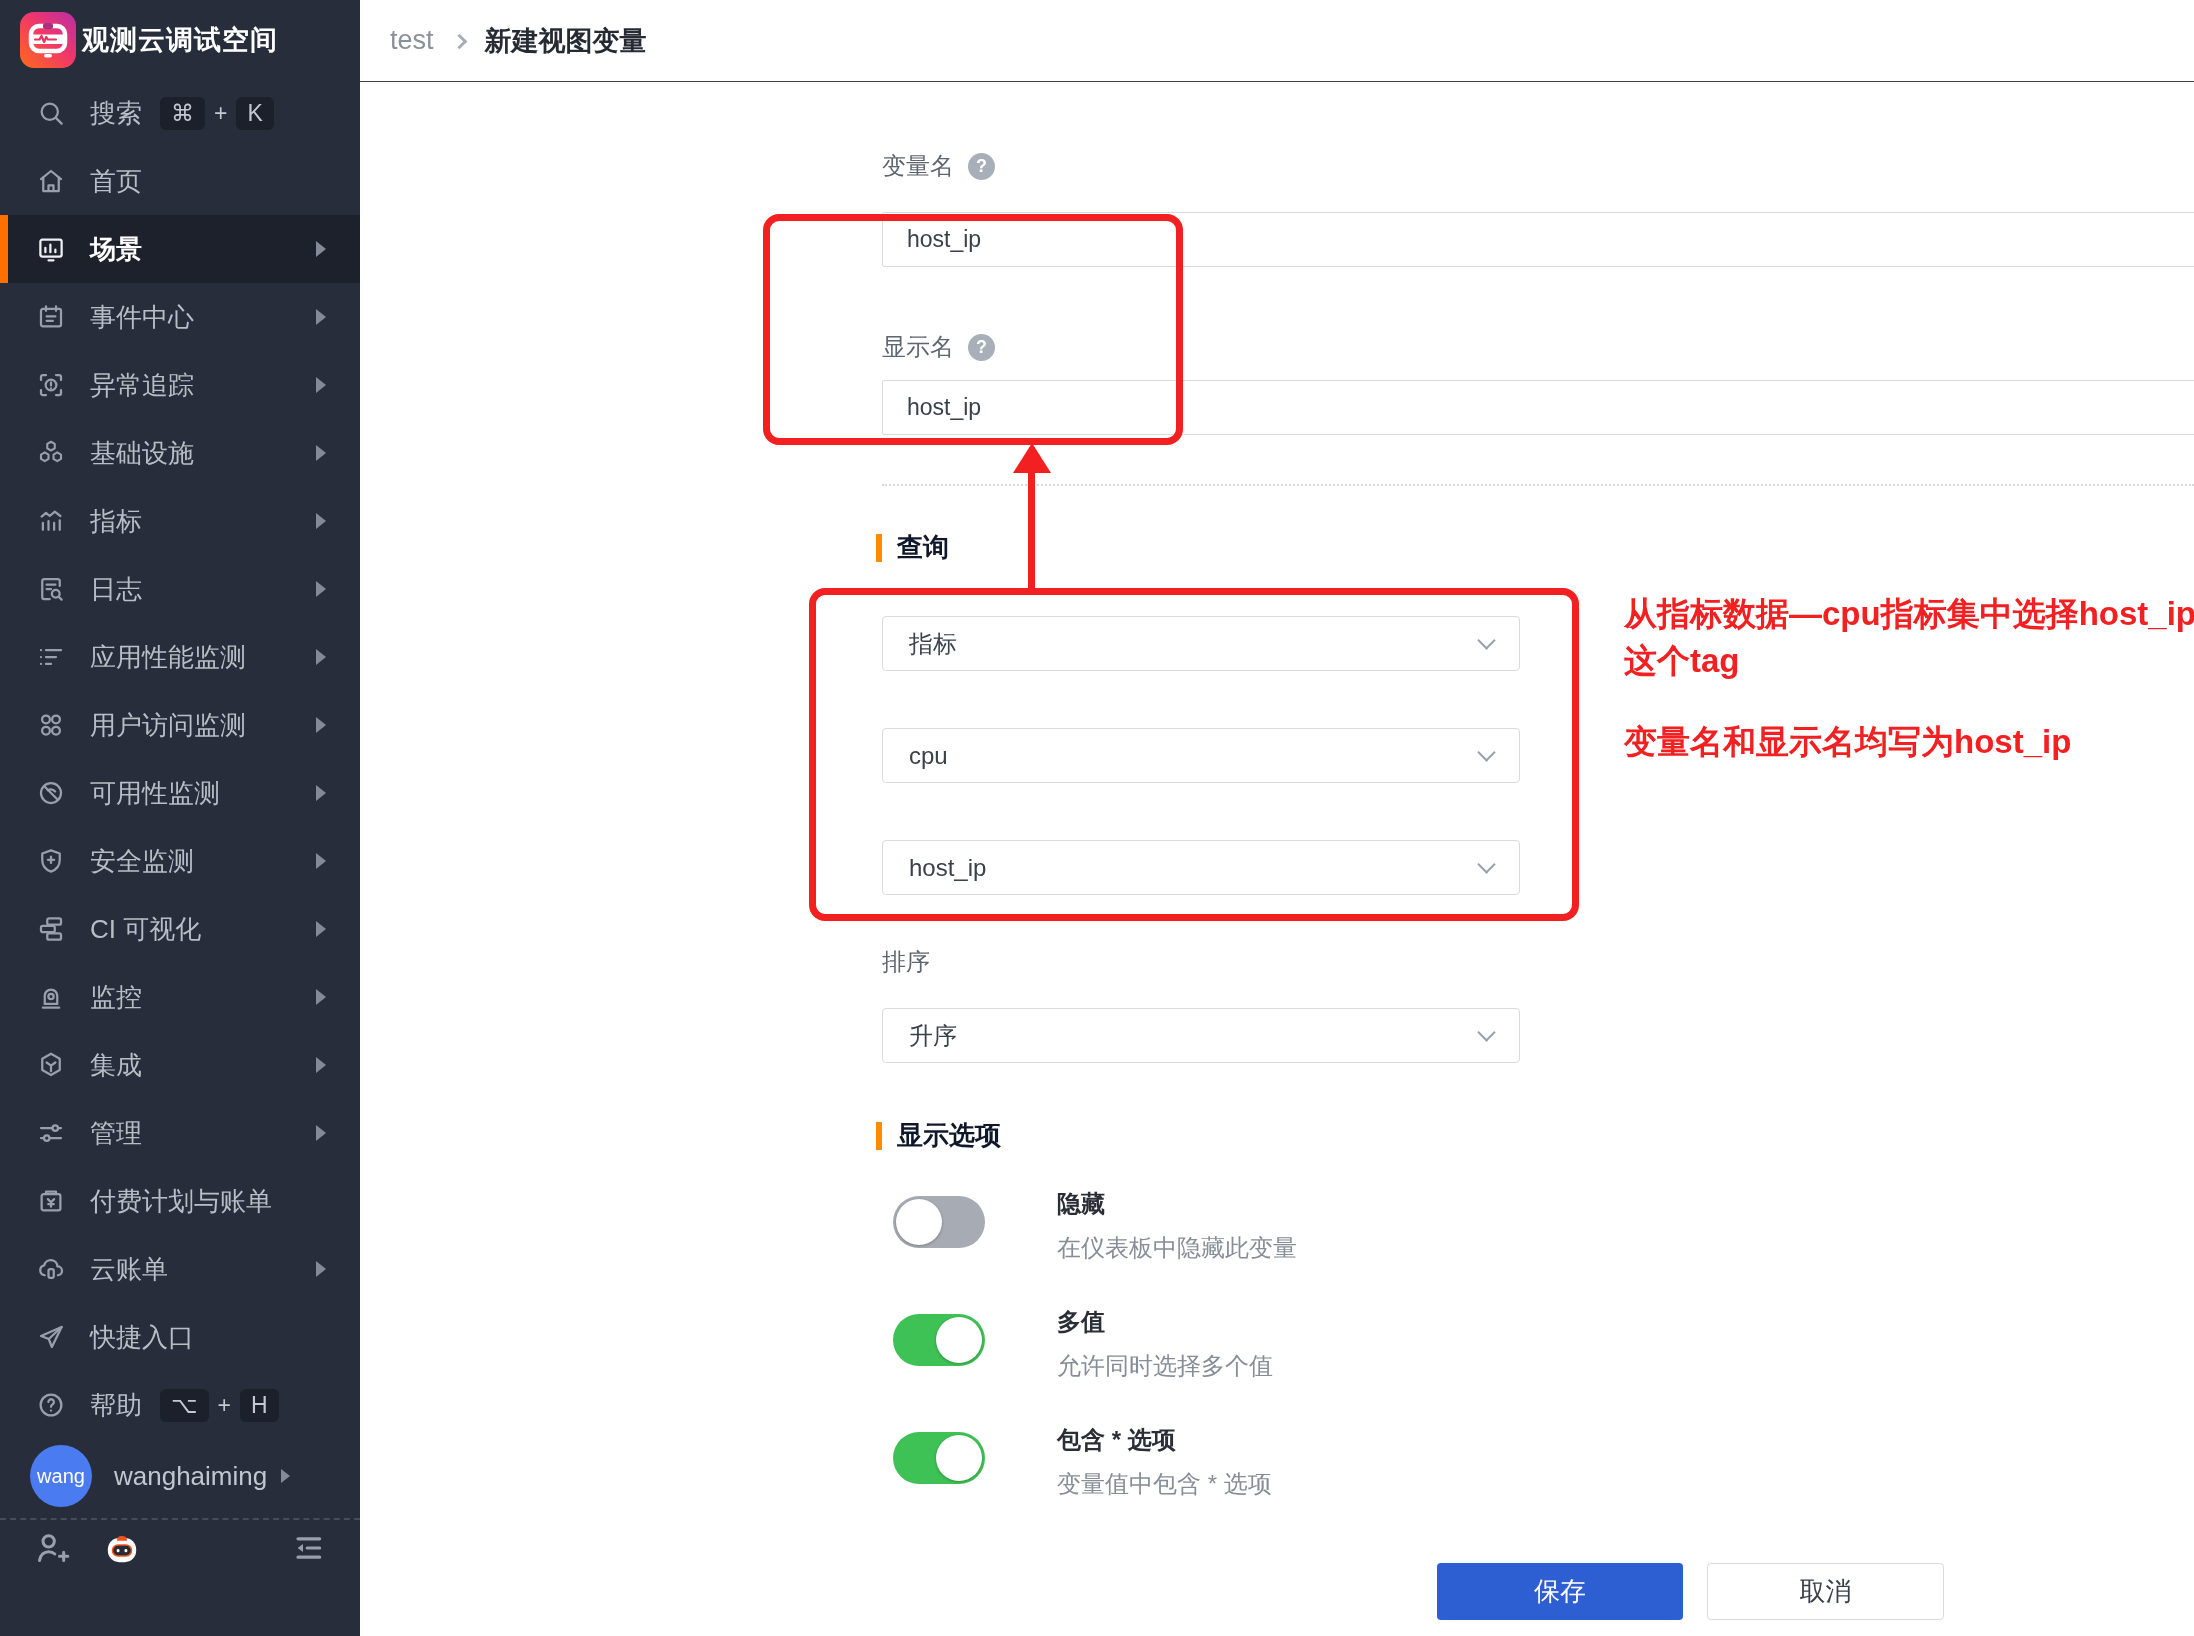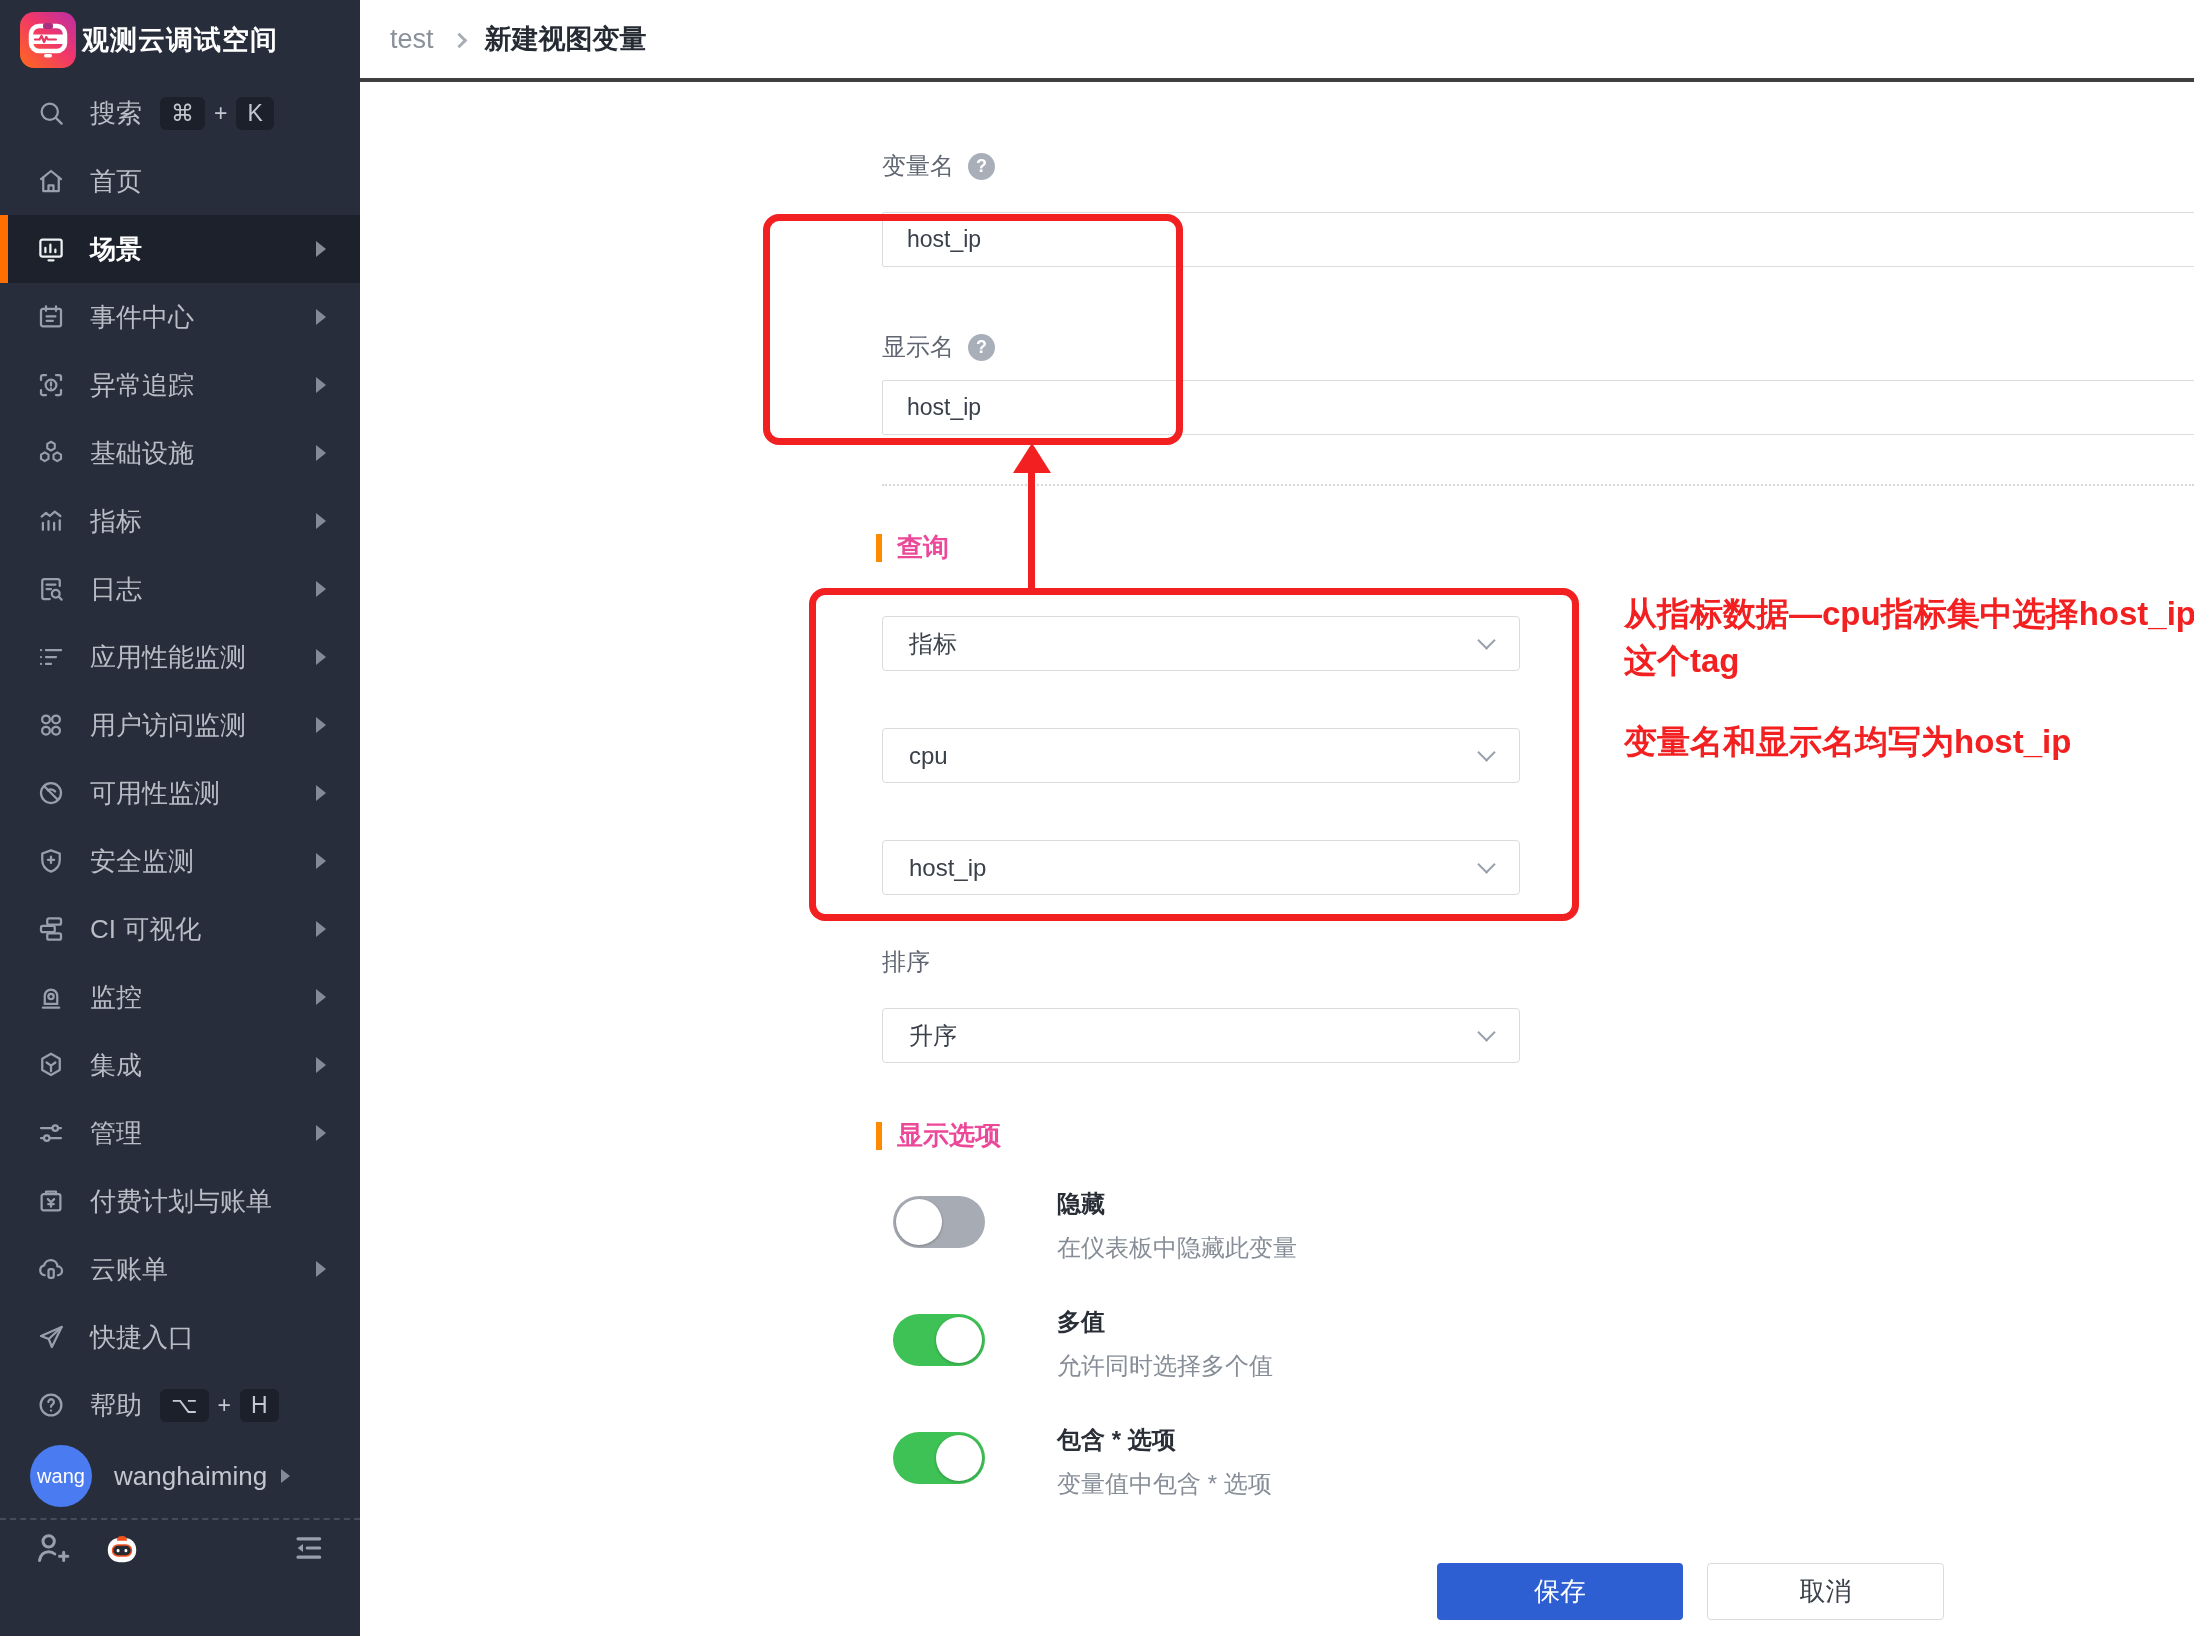--- a/index.html
+++ b/index.html
@@ -34,31 +34,31 @@
   .avatar{width:62px;height:62px;border-radius:50%;background:var(--avatar-blue);color:#fff;font-size:20px;display:inline-flex;align-items:center;justify-content:center;flex:0 0 auto}
   .uname{margin-left:22px;font-size:26px;color:#c2c7cf}
   .uchev{margin-left:14px;width:0;height:0;border-top:7px solid transparent;border-bottom:7px solid transparent;border-left:9px solid #848b97}
   .side-divider{margin-top:10px;border-top:2px dashed #454c5b}
   .side-bottom{height:44px;margin-top:6px;display:flex;align-items:center;padding:0 32px;gap:30px}
   .sbicon{width:40px;height:40px;display:inline-flex;color:#98a0ac;cursor:pointer}
   .sbicon svg{width:40px;height:40px}
   .sbicon.collapse{margin-left:auto}
   
   .main{position:absolute;left:360px;top:0;right:0;bottom:0;background:#fff}
-  .topbar{position:absolute;left:0;right:0;top:0;height:82px;border-bottom:4px solid #404040;display:flex;align-items:center;padding-left:30px;gap:20px;background:#fff}
+  .topbar{position:absolute;left:0;right:0;top:0;height:82px;border-bottom:1px solid #404040;display:flex;align-items:center;padding-left:30px;gap:20px;background:#fff}
   .crumb-parent{font-size:27px;color:#8b919b;cursor:pointer}
   .crumb-sep{width:11px;height:11px;border-top:3px solid #a7adb6;border-right:3px solid #a7adb6;transform:rotate(45deg);margin-top:2px}
   .page-title{font-size:27px;font-weight:bold;color:#262b33}
   .field-label{position:absolute;display:flex;align-items:center;gap:14px;font-size:24px;color:#5f6671}
   .help-badge{width:27px;height:27px;border-radius:50%;background:#a9afb9;color:#fff;font-size:18px;font-weight:bold;display:inline-flex;align-items:center;justify-content:center;cursor:pointer}
   .text-input{position:absolute;left:522px;right:-2px;height:55px;border:1px solid #dadce0;border-radius:2px;background:#fff;padding:0 24px;font-size:23px;color:#3b414b;font-family:inherit;outline:none}
   .dotted-sep{position:absolute;left:522px;right:0;top:484px;border-top:2px dotted #d8d8d8}
   .section-head{position:absolute;left:516px;display:flex;align-items:center;gap:15px}
   .section-bar{width:6px;height:28px;background:var(--section-orange)}
-  .section-title{font-size:26px;font-weight:bold;color:#ec4899}
+  .section-title{font-size:26px;font-weight:bold;color:#0f172a}
   .dropdown{position:absolute;left:522px;width:638px;height:55px;border:1px solid #d9dbdf;border-radius:4px;background:#fff;display:flex;align-items:center;justify-content:space-between;padding:0 26px;cursor:pointer}
   .dropdown .dval{font-size:24px;color:#3b414b}
   .dchev{width:13px;height:13px;border-right:2.5px solid #9aa1ad;border-bottom:2.5px solid #9aa1ad;transform:rotate(45deg);margin-top:-7px}
   .trow{position:absolute;left:533px;display:flex;gap:72px}
   .switch{width:92px;height:52px;border-radius:26px;position:relative;margin-top:8px;cursor:pointer;flex:0 0 auto}
   .switch.off{background:#a7abb3}
   .switch.on{background:var(--toggle-green)}
   .switch .knob{position:absolute;top:3px;width:46px;height:46px;border-radius:50%;background:#fff;box-shadow:0 1px 3px rgba(0,0,0,.25)}
   .switch.off .knob{left:3px}
   .switch.on .knob{right:3px}

